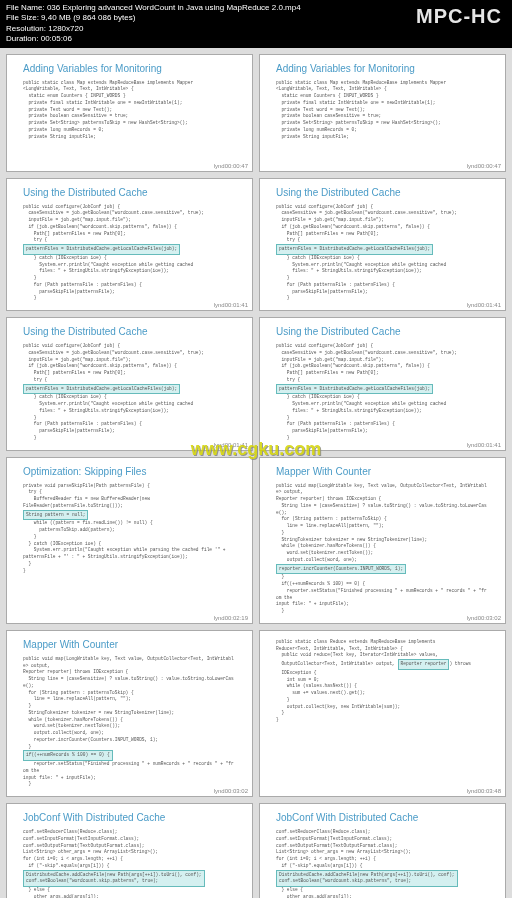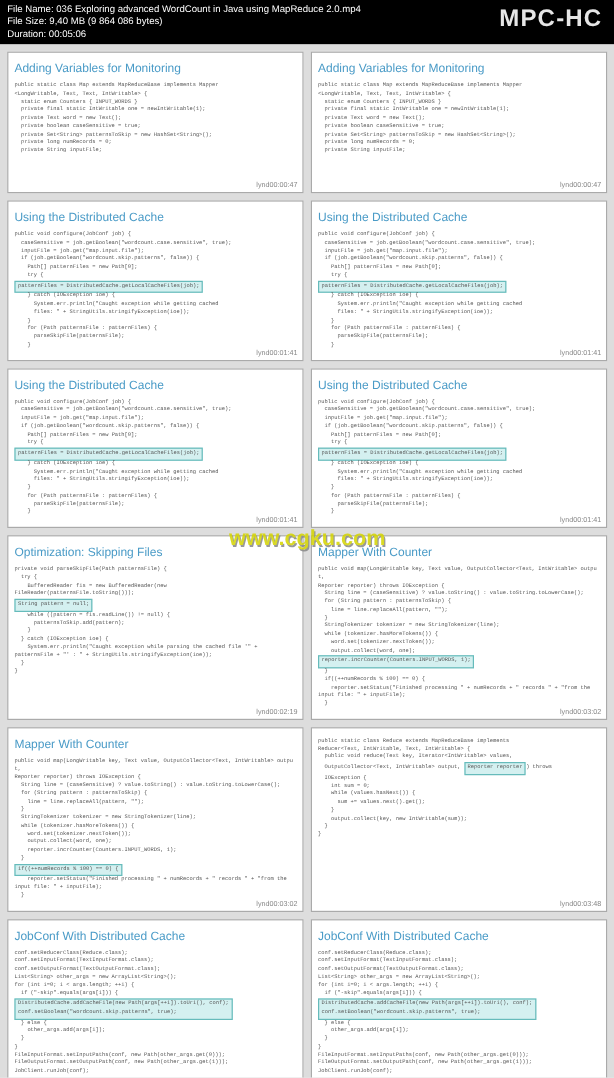--- a/index.html
+++ b/index.html
@@ -1,34 +1,35 @@
 <!DOCTYPE html>
 <html><head>
 <meta charset="utf-8">
 <style>
 *{margin:0;padding:0;box-sizing:border-box}
 body{width:512px;height:898px;background:#e8e8e8;font-family:Arial,sans-serif;position:relative;overflow:hidden}
 .header{background:#000;color:#fff;padding:3px 6px;font-size:8px;line-height:1.3;display:flex;align-items:flex-start}
 .header-left{flex:1}
 .header-right{font-size:20px;font-weight:bold;letter-spacing:1px;opacity:.9;padding-right:4px}
 .grid{display:grid;grid-template-columns:1fr 1fr;gap:6px;padding:6px;background:#ddd}
-.card{background:#fff;border:1px solid #aaa;padding:8px 5px;position:relative;min-height:118px;font-size:5px;color:#333}
+.card{background:#fff;border:1px solid #aaa;padding:8px 16px;position:relative;min-height:118px;font-size:5px;color:#333}
 .card-title{color:#4a9bc7;font-size:10px;font-weight:500;margin-bottom:6px}
 .code{font-family:'Courier New',monospace;font-size:4.5px;line-height:1.5;color:#555;white-space:pre-wrap;word-break:break-all}
 .hl{background:#d4f0f0;border:1px solid #6bb;padding:1px 2px;display:inline-block}
 .timestamp{position:absolute;bottom:2px;right:4px;font-size:6px;color:#888;font-family:Arial}
 .watermark{position:absolute;top:50%;left:50%;transform:translate(-50%,-50%);font-size:18px;font-weight:bold;color:#d4d400;opacity:.85;z-index:10;pointer-events:none;text-shadow:1px 1px 0 #888}
 </style>
 </head>
 <body>
 
 <div class="header">
   <div class="header-left">
     <div>File Name: 036 Exploring advanced WordCount in Java using MapReduce 2.0.mp4</div>
     <div>File Size: 9,40 MB (9 864 086 bytes)</div>
+    <div>Resolution: 1280x720</div>
     <div>Duration: 00:05:06</div>
   </div>
   <div class="header-right">MPC-HC</div>
 </div>
 
 <div class="watermark">www.cgku.com</div>
 
 <div class="grid" id="grid">
     <div class="card">
       <div class="card-title">Adding Variables for Monitoring</div>

